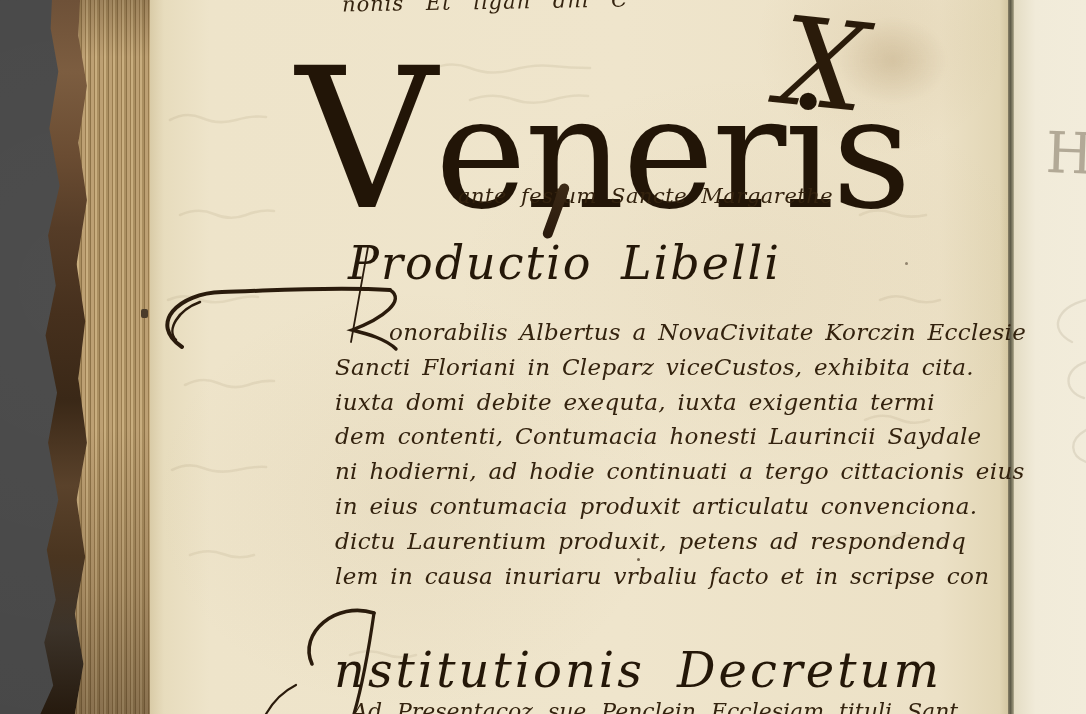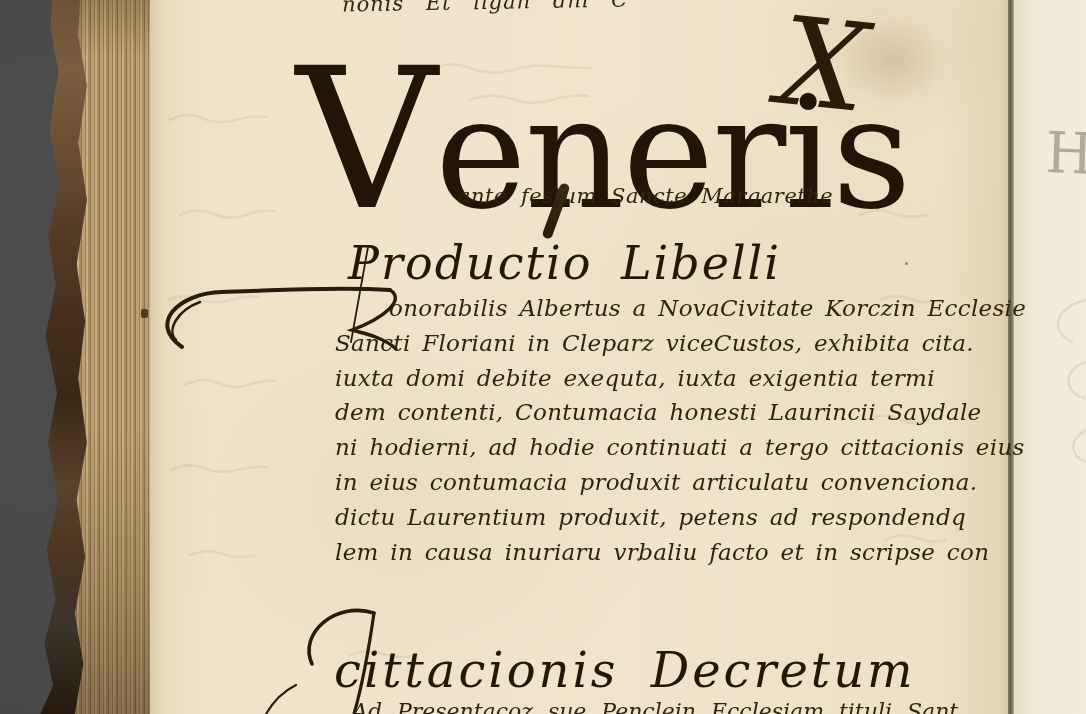--- a/index.html
+++ b/index.html
@@ -100,21 +100,21 @@
     position: absolute; left: 348px; top: 236px;
     font-size: 46px; font-style: italic; color: #241708;
     letter-spacing: 2px; word-spacing: 12px; white-space: nowrap;
   }
   .body-block {
     position: absolute; left: 335px; top: 291px; width: 660px;
     font-size: 23px; font-style: italic; color: #33220e;
     line-height: 34.8px; word-spacing: 4px; letter-spacing: 0.3px;
   }
   .body-block .line { white-space: nowrap; }
-  .body-block .line.first { padding-left: 54px; }
+  .body-block .line.first { padding-left: 54px; margin-top: 24px; }
   .section2 {
     position: absolute; left: 334px; top: 642px;
     font-size: 48px; font-style: italic; color: #241708;
     letter-spacing: 3px; word-spacing: 14px; white-space: nowrap;
   }
   .bottom-partial {
     position: absolute; left: 352px; top: 699px;
     font-size: 22px; font-style: italic; color: #34230f;
     word-spacing: 8px; white-space: nowrap;
   }
@@ -205,19 +205,19 @@
     <div class="line first">onorabilis Albertus a NovaCivitate Korczin Ecclesie</div>
     <div class="line">Sancti Floriani in Cleparz viceCustos, exhibita cita.</div>
     <div class="line">iuxta domi debite exequta, iuxta exigentia termi</div>
     <div class="line">dem contenti, Contumacia honesti Laurincii Saydale</div>
     <div class="line">ni hodierni, ad hodie continuati a tergo cittacionis eius</div>
     <div class="line">in eius contumacia produxit articulatu convenciona.</div>
     <div class="line">dictu Laurentium produxit, petens ad respondendq</div>
     <div class="line">lem in causa inuriaru vrbaliu facto et in scripse con</div>
   </div>
 
-  <div class="section2">cittacionis Decretum</div>
+  <div class="section2">nstitutionis Decretum</div>
 
   <div class="bottom-partial">Ad Presentacoz sue Penclein Ecclesiam tituli Sant</div>
 
   <div class="faint-h">H</div>
 
 </div>
 
 </body></html>

